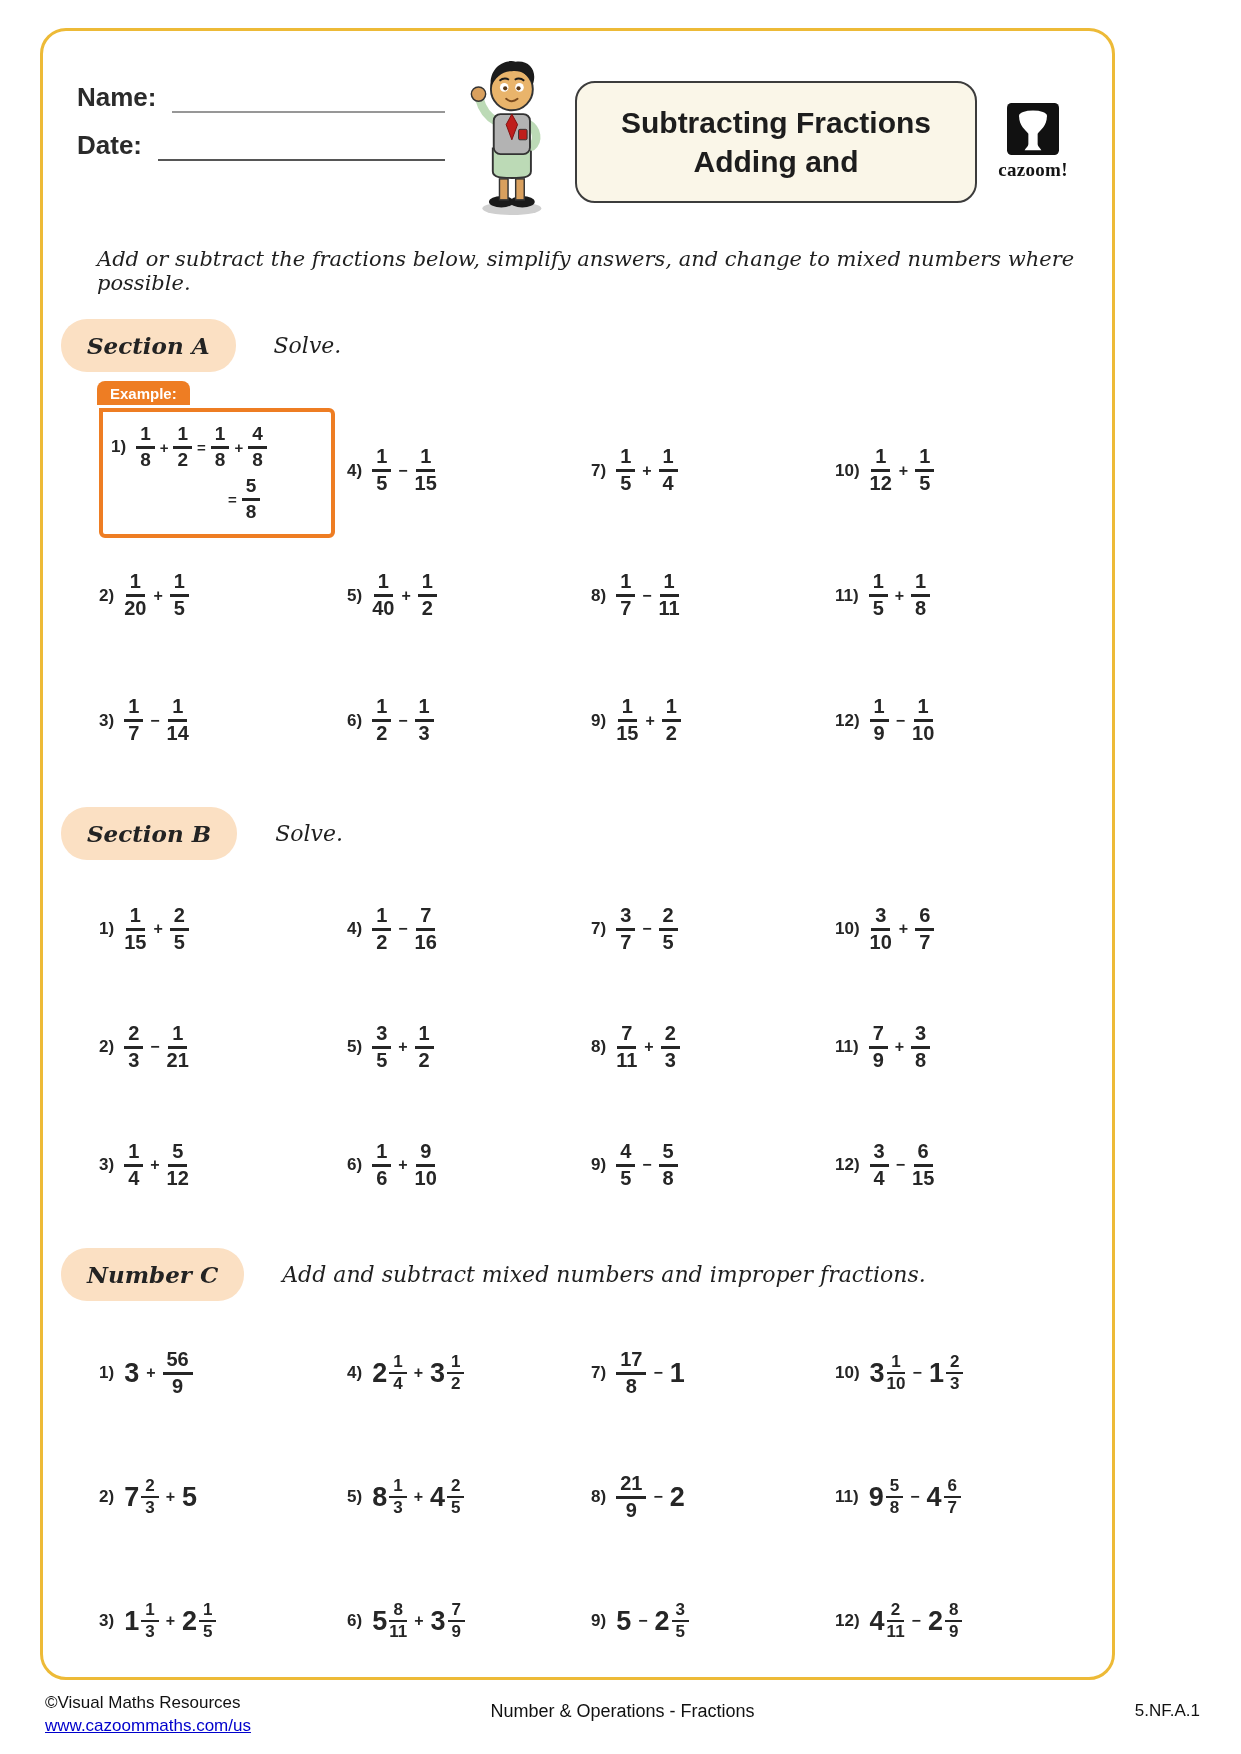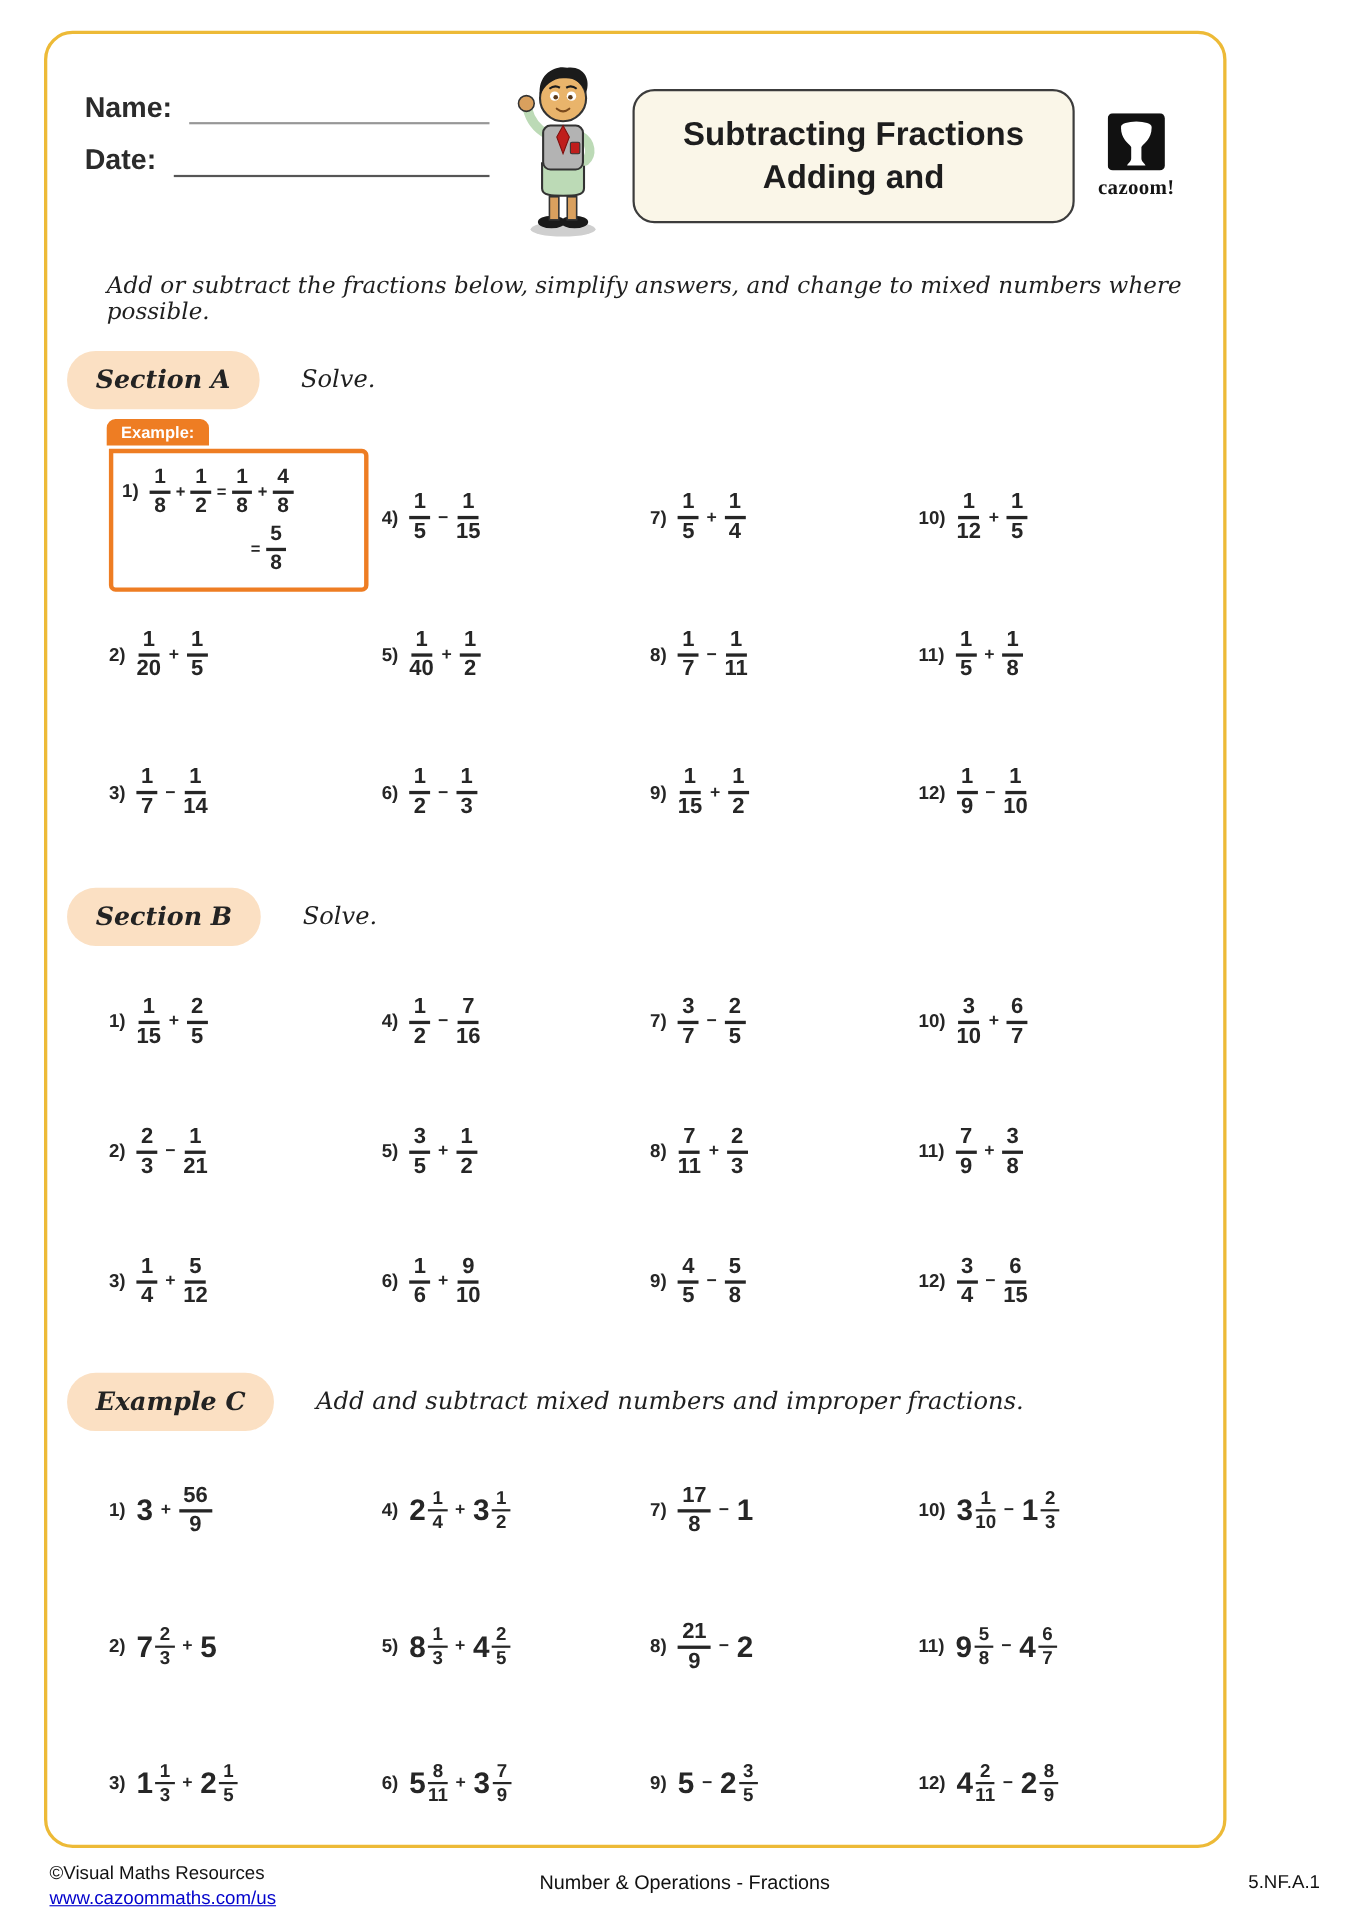--- a/index.html
+++ b/index.html
@@ -462,21 +462,21 @@
             <span class="den">4</span>
           </span>
           <span class="op">−</span>
           <span class="frac">
             <span class="num">6</span>
             <span class="den">15</span>
           </span>
         </div>
       </div>
       <div class="sec-head">
-        <div class="sec-pill">Example C</div>
+        <div class="sec-pill">Number C</div>
         <div class="sec-instr">Add and subtract mixed numbers and improper fractions.</div>
       </div>
       <div class="grid" id="gridC">
         <div class="problem">
           <span class="pnum">1)</span>
           <span class="whole">3</span>
           <span class="op">+</span>
           <span class="frac">
             <span class="num">56</span>
             <span class="den">9</span>

